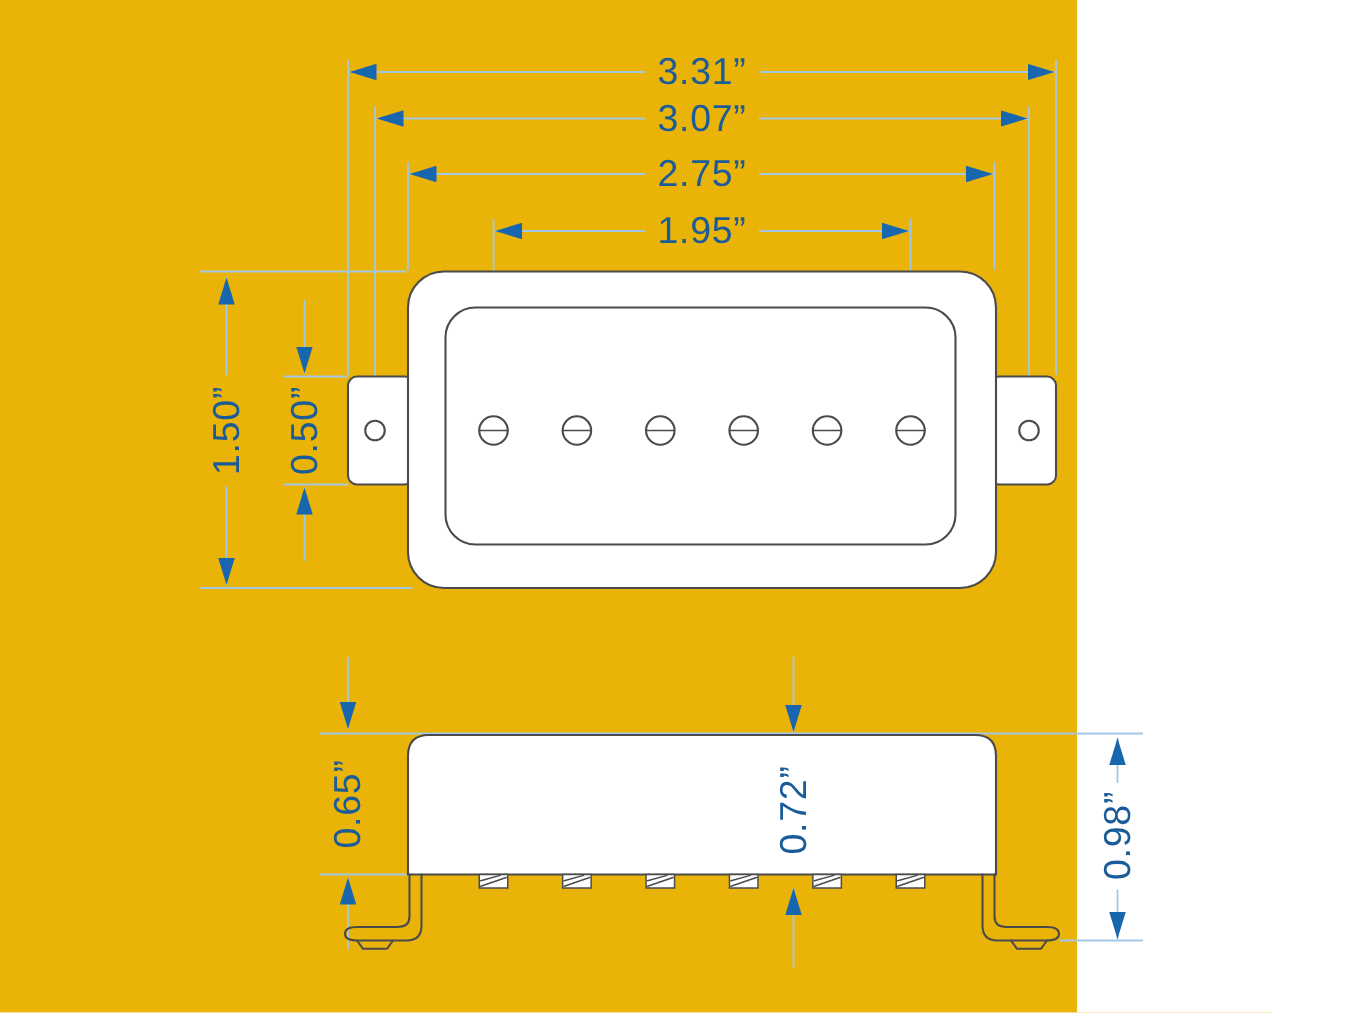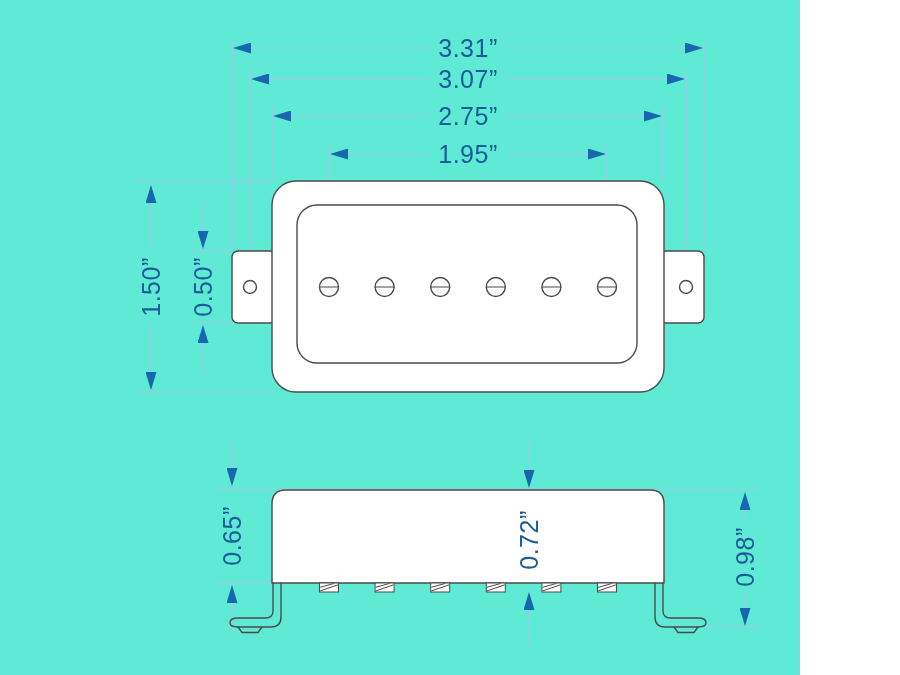--- a/index.html
+++ b/index.html
@@ -1,16 +1,16 @@
 <!DOCTYPE html>
 <html><head>
 <meta charset="utf-8">
 <style>
   html, body { margin: 0; padding: 0; background: #ffffff; }
-  .canvas { width: 800px; height: 675px; position: relative; background: #5eead4; }
+  .canvas { width: 718px; height: 675px; position: relative; background: #eab308; }
   svg { display: block; }
   .ext  { stroke: #a3c8e6; stroke-width: 1.2; fill: none; }
   .dim  { stroke: #a3c8e6; stroke-width: 1.2; fill: none; }
   .shape { stroke: #4b4b4b; stroke-width: 1.4; fill: none; stroke-linecap: round; }
   .fillw { fill: #ffffff; }
   .thin { stroke-width: 1; }
   .dim-label {
     fill: #1a5c99;
     font-family: "Liberation Sans", sans-serif;
     font-size: 25px;

